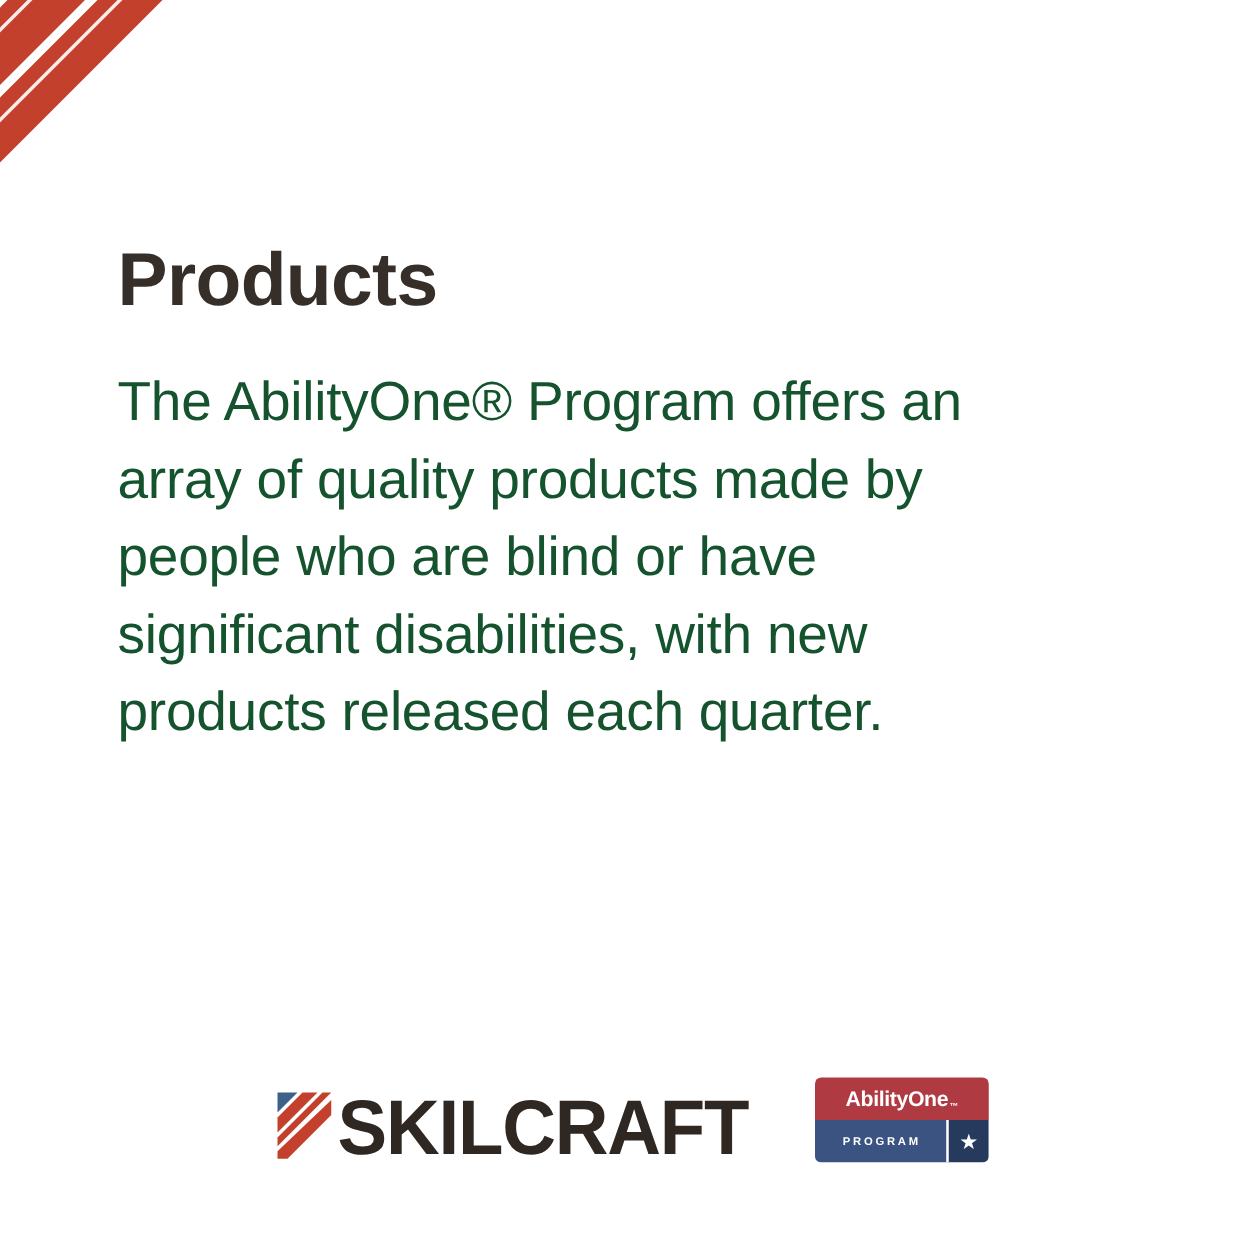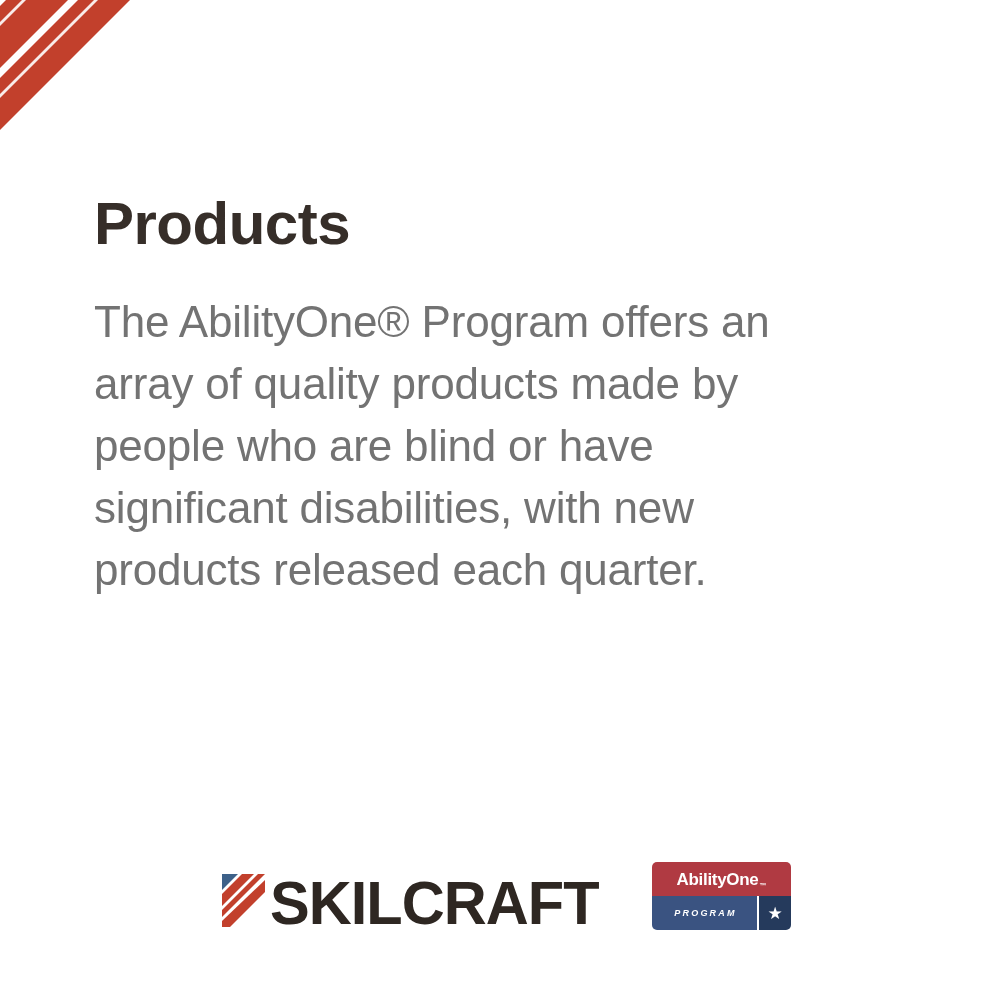--- a/index.html
+++ b/index.html
@@ -31,21 +31,21 @@
     font-size:60px;
     font-weight:bold;
     color:#362E29;
     letter-spacing:-0.5px;
     line-height:1.05;
   }
   #body-copy {
     margin-top:36px;
     font-size:44px;
     font-weight:normal;
-    color:#737373;
+    color:#14532d;
     line-height:62px;
     letter-spacing:-0.2px;
     max-width:740px;
   }
 
   
   #footer-logos {
     position:absolute;
     left:0;
     top:848px;
@@ -120,21 +120,20 @@
     display:flex;
     border-radius:0 0 5px 5px;
     overflow:hidden;
   }
   #abilityone-program {
     flex:1 1 auto;
     background:#3A5381;
     display:flex;
     align-items:center;
     justify-content:center;
-    font-style:italic;
   }
   #abilityone-program span {
     color:#ffffff;
     font-size:9px;
     font-weight:bold;
     letter-spacing:2.2px;
     line-height:1;
     padding-left:2px;
   }
   #abilityone-star-box {

